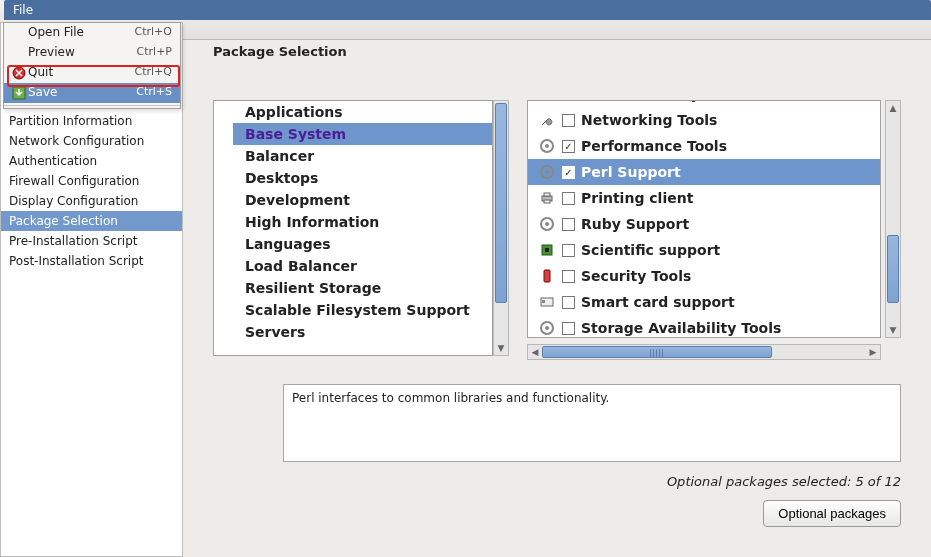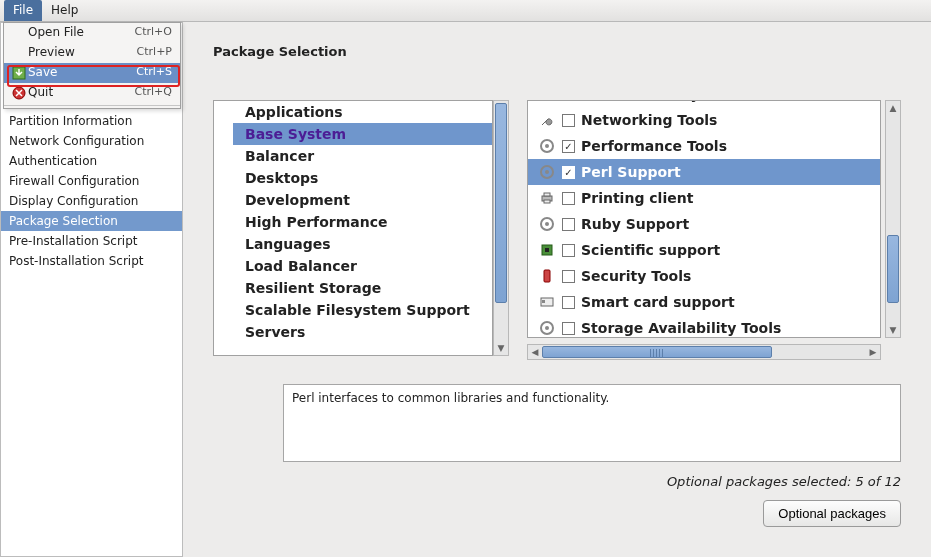--- a/index.html
+++ b/index.html
@@ -9,24 +9,25 @@
   background: #edeceb;
   width: 931px;
   height: 557px;
   overflow: hidden;
   position: relative;
 }
 
 .menubar {
   background: linear-gradient(#f3f2f1,#e2e1e0);
   border-bottom: 1px solid #b8b8b8;
-  height: 22px;
+  height: 40px;
   display: flex;
   align-items: stretch;
   padding-left: 4px;
+  flex-direction: column;
 }
 .menubar .menu-item {
   padding: 3px 9px;
   color: #222;
   cursor: pointer;
 }
 .menubar .menu-item.active {
   background: #4a6f9e;
   color: #fff;
   border-radius: 2px 2px 0 0;
@@ -186,55 +187,55 @@
   <div class="dd-row">
     <span class="dd-icon"></span>
     <span class="dd-label">Open File</span>
     <span class="dd-accel">Ctrl+O</span>
   </div>
   <div class="dd-row">
     <span class="dd-icon"></span>
     <span class="dd-label">Preview</span>
     <span class="dd-accel">Ctrl+P</span>
   </div>
+  <div class="dd-row">
+    <span class="dd-icon">
+      <svg width="14" height="14" viewBox="0 0 14 14">
+          <circle cx="7" cy="7" r="6" fill="#c33" stroke="#800"></circle>
+          <path d="M4 4 L10 10 M10 4 L4 10" stroke="#fff" stroke-width="1.5"></path>
+        </svg>
+    </span>
+    <span class="dd-label">Quit</span>
+    <span class="dd-accel">Ctrl+Q</span>
+  </div>
   <div class="dd-row highlight">
     <span class="dd-icon">
       <svg width="14" height="14" viewBox="0 0 14 14">
           <rect x="1" y="1" width="12" height="12" fill="#6fae4b" stroke="#2c6b1f"></rect>
           <path d="M7 3 L7 8 M4 6 L7 9 L10 6" stroke="#fff" stroke-width="1.5" fill="none"></path>
         </svg>
     </span>
     <span class="dd-label">Save</span>
     <span class="dd-accel">Ctrl+S</span>
   </div>
-  <div class="dd-row">
-    <span class="dd-icon">
-      <svg width="14" height="14" viewBox="0 0 14 14">
-          <circle cx="7" cy="7" r="6" fill="#c33" stroke="#800"></circle>
-          <path d="M4 4 L10 10 M10 4 L4 10" stroke="#fff" stroke-width="1.5"></path>
-        </svg>
-    </span>
-    <span class="dd-label">Quit</span>
-    <span class="dd-accel">Ctrl+Q</span>
-  </div>
   <div class="dd-sep"></div>
 </div>
 <div class="save-redbox"></div>
 
 <div class="main">
   <div class="section-title">Package Selection</div>
 
   <div class="cat-wrap">
     <div class="cat-box">
       <div class="cat-item">Applications</div>
       <div class="cat-item selected">Base System</div>
       <div class="cat-item">Balancer</div>
       <div class="cat-item">Desktops</div>
       <div class="cat-item">Development</div>
-      <div class="cat-item">High Performance</div>
+      <div class="cat-item">High Information</div>
       <div class="cat-item">Languages</div>
       <div class="cat-item">Load Balancer</div>
       <div class="cat-item">Resilient Storage</div>
       <div class="cat-item">Scalable Filesystem Support</div>
       <div class="cat-item">Servers</div>
     </div>
     <div class="cat-scroll">
       <div class="arrow up">▲</div>
       <div class="thumb"></div>
       <div class="arrow down">▼</div>

